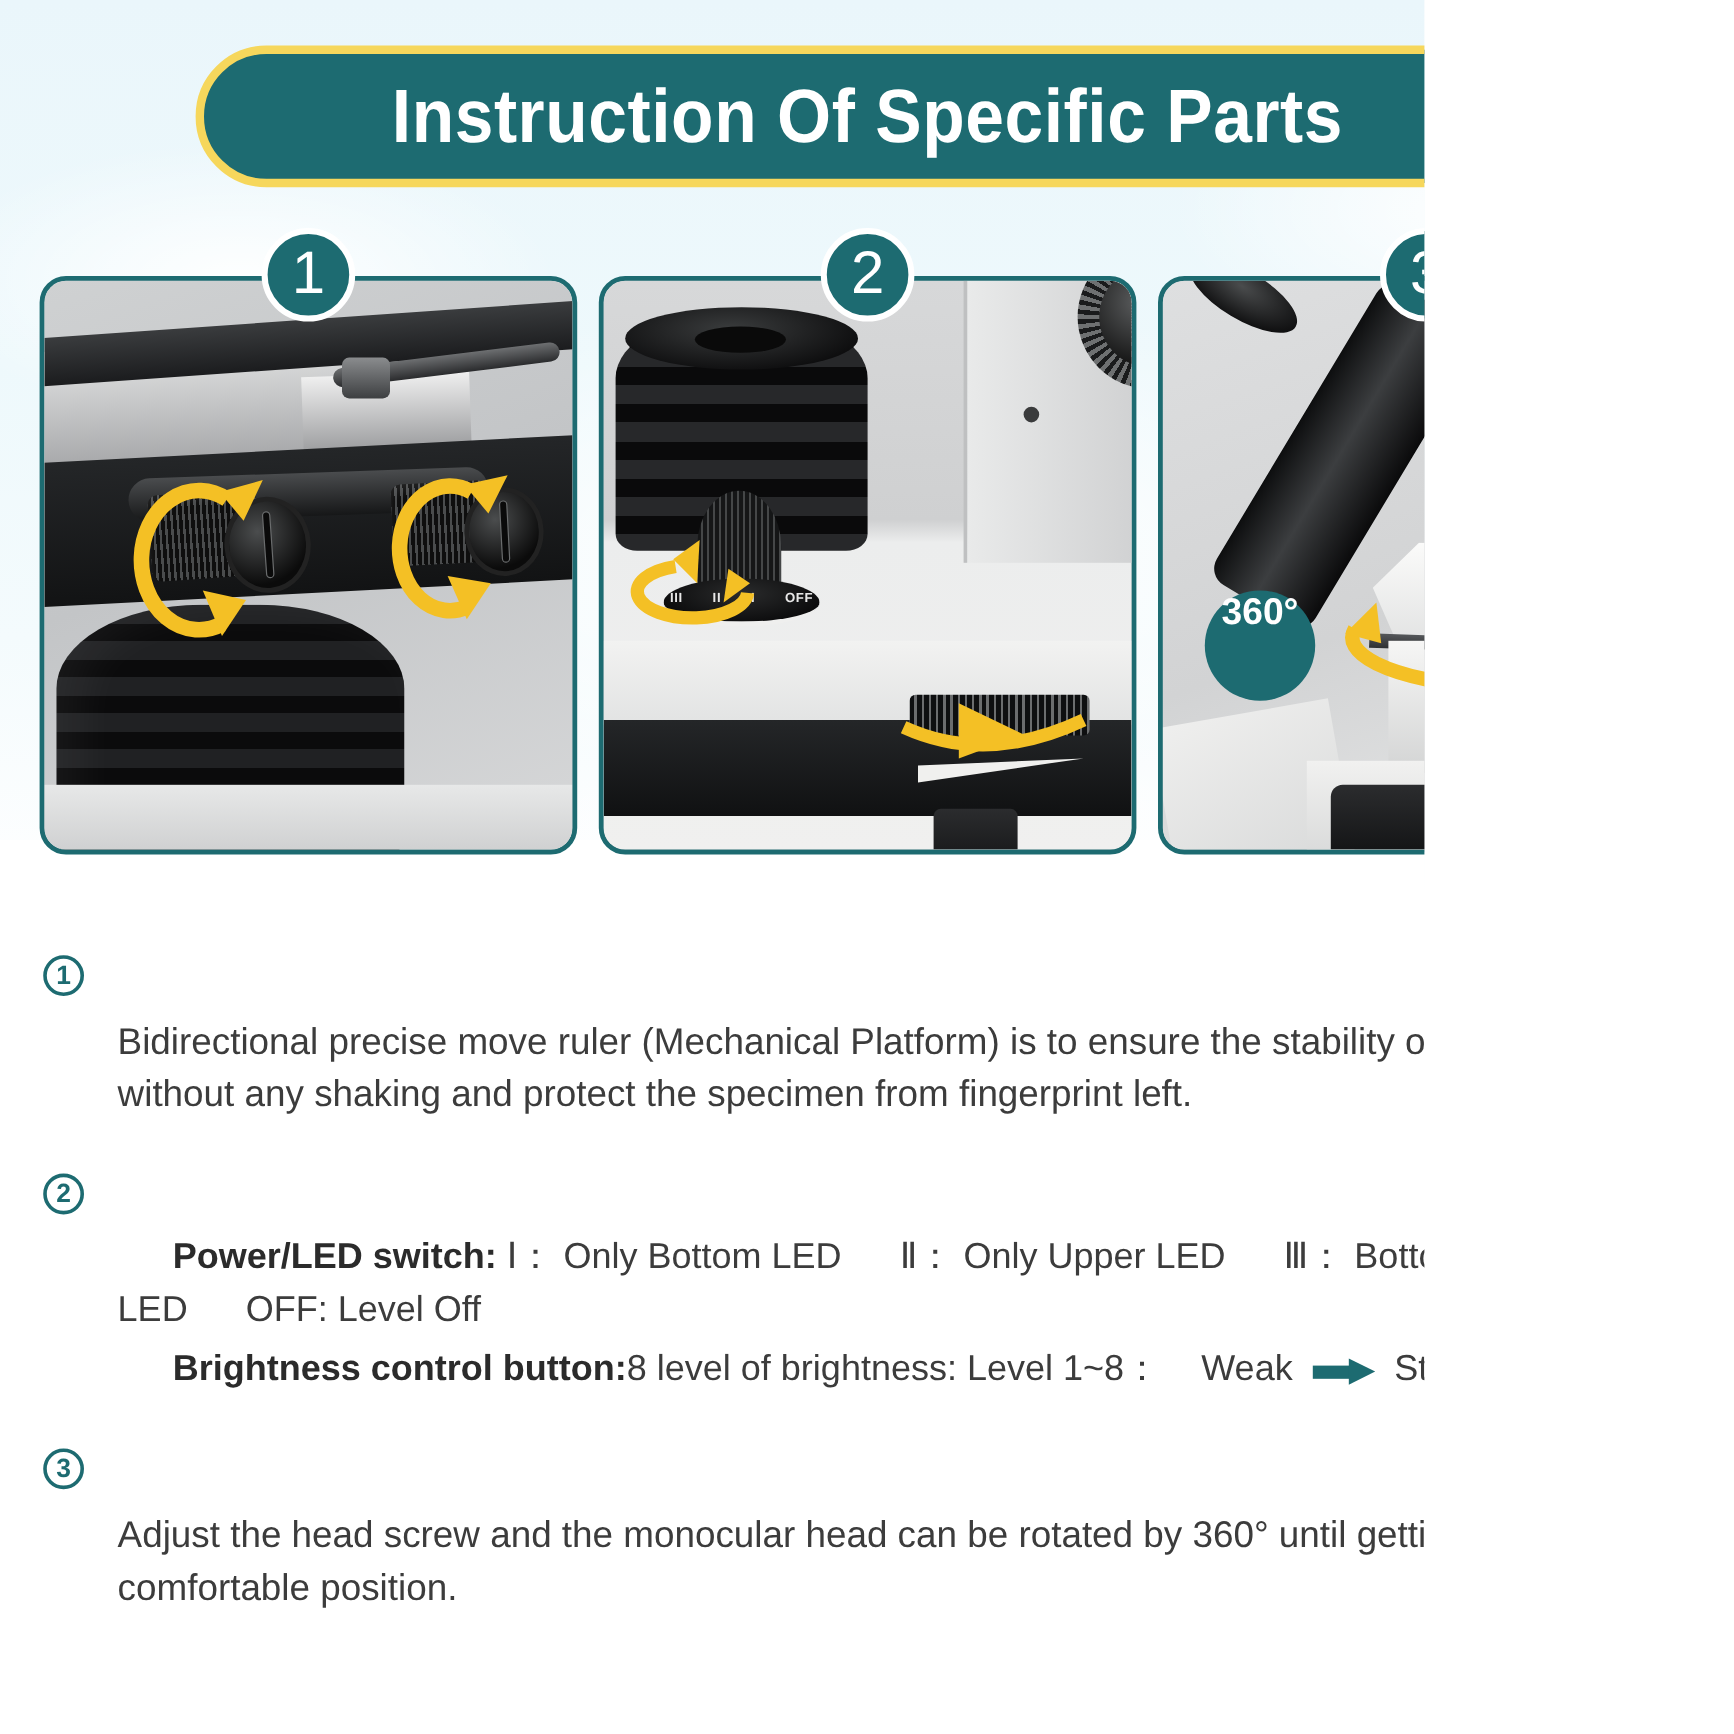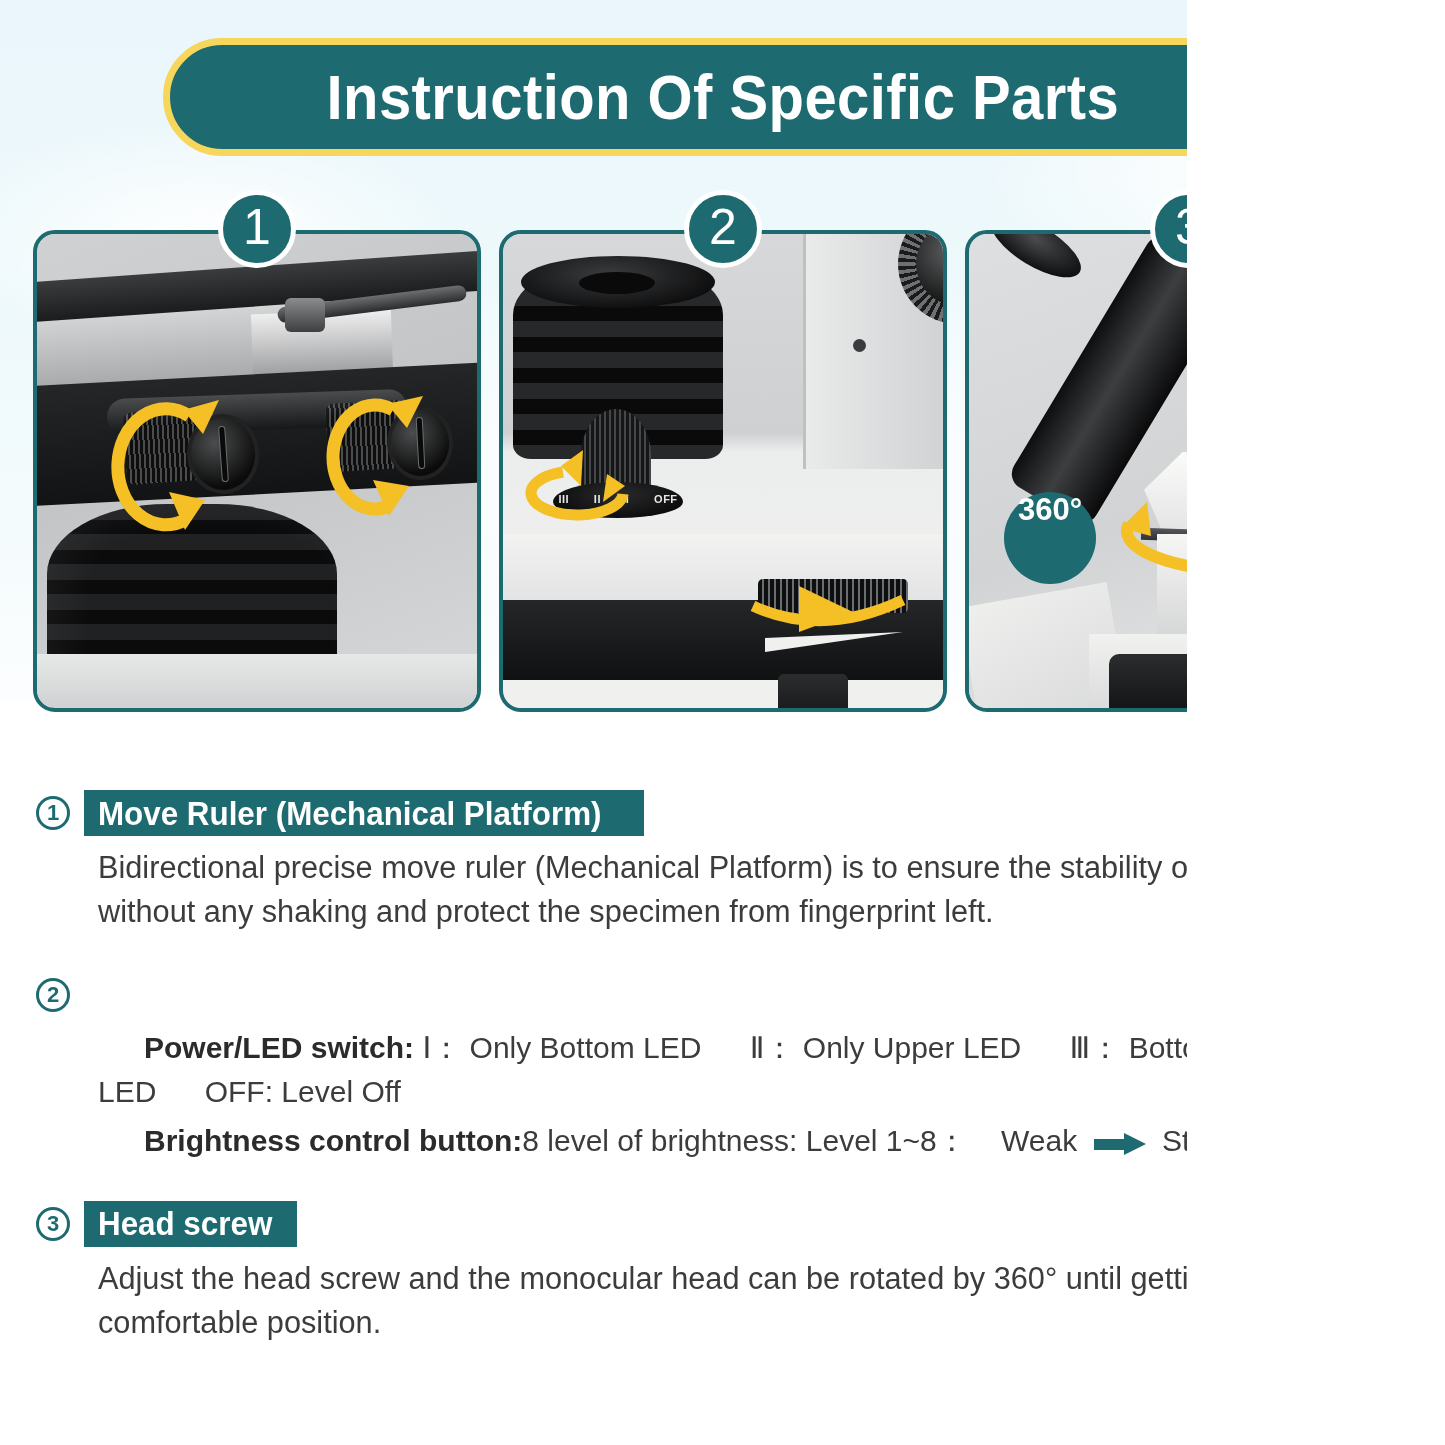--- a/index.html
+++ b/index.html
@@ -337,23 +337,20 @@
       </div>
   </div>
 
   <div class="content">
 
     <div class="sec">
       <div class="head-row">
         <div class="head-badge">
             <span>1</span>
           </div>
-        <div class="head-bar">
-          <div class="htext">Move Ruler (Mechanical Platform)</div>
-        </div>
       </div>
       <div class="body-text">Bidirectional precise move ruler (Mechanical Platform) is to ensure the stability of object view without any shaking and protect the specimen from fingerprint left.</div>
     </div>
 
     <div class="sec" style="margin-top:38px;">
       <div class="head-row">
         <div class="head-badge">
             <span>2</span>
           </div>
       </div>
@@ -377,21 +374,18 @@
           <span>Strong</span>
         </div>
       </div>
     </div>
 
     <div class="sec" style="margin-top:38px;">
       <div class="head-row">
         <div class="head-badge">
             <span>3</span>
           </div>
-        <div class="head-bar">
-          <div class="htext">Head screw</div>
-        </div>
       </div>
       <div class="body-text">Adjust the head screw and the monocular head can be rotated by 360° until getting the most comfortable position.</div>
     </div>
 
   </div>
 </div>
 
 </body></html>

